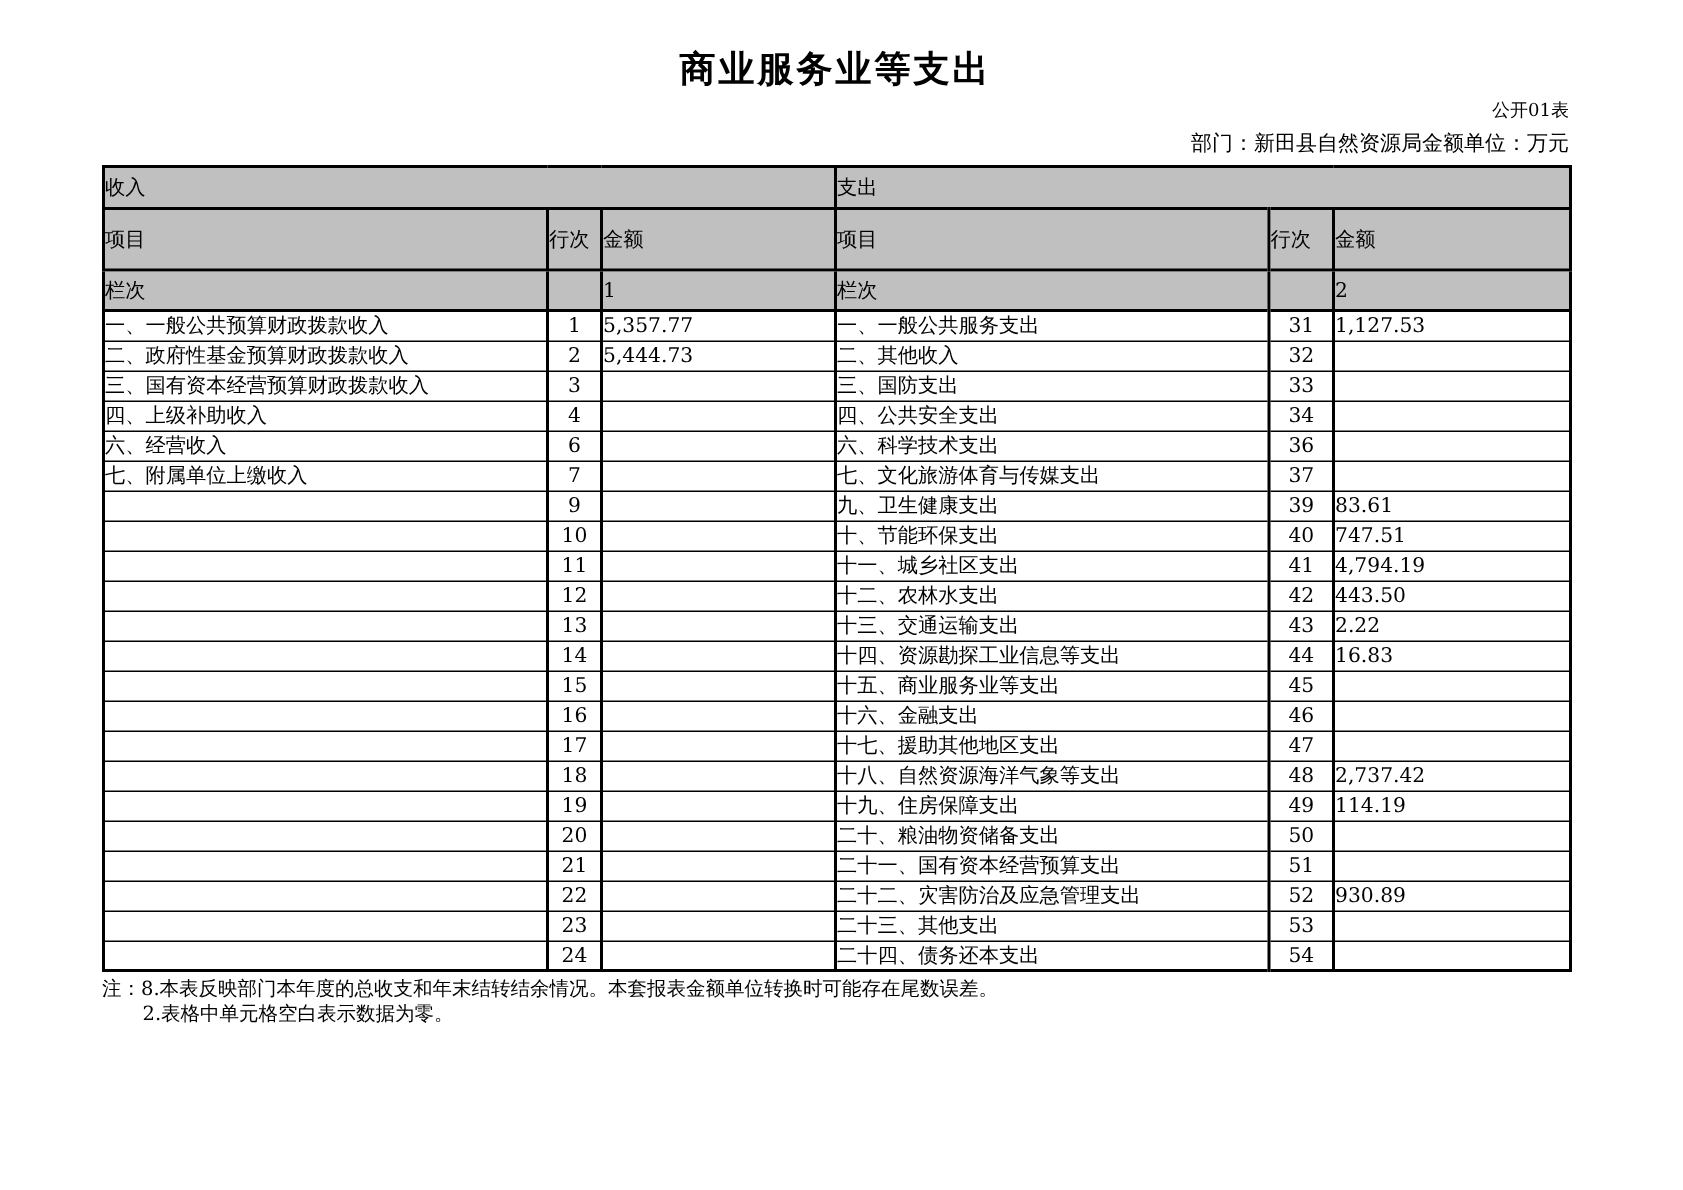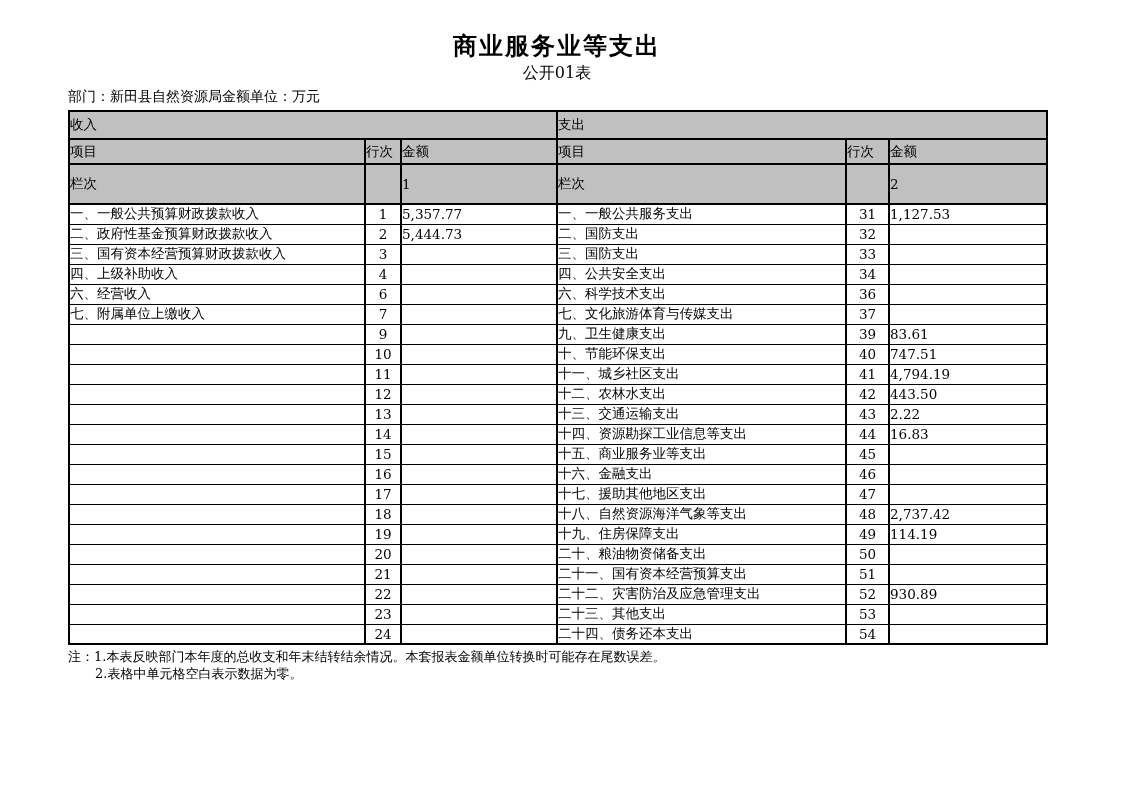--- a/index.html
+++ b/index.html
@@ -28,28 +28,28 @@
   }
   .doc-title {
     text-align: center;
     font-size: 24px;
     font-weight: bold;
     letter-spacing: 2px;
     padding-top: 30px;
     height: 62px;
   }
   .code-row {
-    text-align: center;
-    font-size: 16px;
+    text-align: right;
+    font-size: 12px;
     height: 22px;
     line-height: 22px;
   }
   .meta-row {
     display: flex;
-    justify-content: flex-start;
+    justify-content: flex-end;
     font-size: 14px;
     height: 24px;
     line-height: 24px;
   }
   table.main {
     border-collapse: collapse;
     table-layout: fixed;
     width: 978px;
     border: 2px solid var(--border-color);
     margin-top: 2px;
@@ -60,22 +60,22 @@
     border-right-width: 2px;
     font-weight: normal;
     overflow: hidden;
     white-space: nowrap;
     padding: 0;
     font-size: 13.5px;
   }
   thead th { background: var(--header-bg); text-align: left; font-size: 14px; }
   thead tr { border-bottom: 2px solid var(--border-color); }
   tr.group-head th { height: 28px; }
-  tr.col-head th { height: 25px; }
-  tr.index-head th { height: 40px; }
+  tr.col-head th { height: 41px; }
+  tr.index-head th { height: 27px; }
   tbody td { height: 20px; background: #ffffff; }
   td.item   { text-align: left; padding-left: 1px; margin-left: 27px; }
   td.rowno  { text-align: center; }
   td.amount { text-align: left; padding-right: 2px; }
   .divider-left { border-left: 2px solid var(--border-color) !important; }
   .notes {
     font-size: 13px;
     line-height: 17px;
     margin-top: 3px;
   }
@@ -133,21 +133,21 @@
     <td class="rowno">1</td>
     <td class="amount">5,357.77</td>
     <td class="item divider-left">一、一般公共服务支出</td>
     <td class="rowno">31</td>
     <td class="amount">1,127.53</td>
   </tr>
           <tr>
     <td class="item">二、政府性基金预算财政拨款收入</td>
     <td class="rowno">2</td>
     <td class="amount">5,444.73</td>
-    <td class="item divider-left">二、国防支出</td>
+    <td class="item divider-left">二、其他收入</td>
     <td class="rowno">32</td>
     <td class="amount"></td>
   </tr>
           <tr>
     <td class="item">三、国有资本经营预算财政拨款收入</td>
     <td class="rowno">3</td>
     <td class="amount"></td>
     <td class="item divider-left">三、国防支出</td>
     <td class="rowno">33</td>
     <td class="amount"></td>
@@ -301,18 +301,18 @@
     <td class="rowno">24</td>
     <td class="amount"></td>
     <td class="item divider-left">二十四、债务还本支出</td>
     <td class="rowno">54</td>
     <td class="amount"></td>
   </tr>
         </tbody>
     </table>
 
     <div class="notes">
-      <div class="note-line1">注：1.本表反映部门本年度的总收支和年末结转结余情况。本套报表金额单位转换时可能存在尾数误差。</div>
+      <div class="note-line1">注：8.本表反映部门本年度的总收支和年末结转结余情况。本套报表金额单位转换时可能存在尾数误差。</div>
       <div class="note-line2">2.表格中单元格空白表示数据为零。</div>
     </div>
 
   </div>
 </div>
 
 </body></html>

